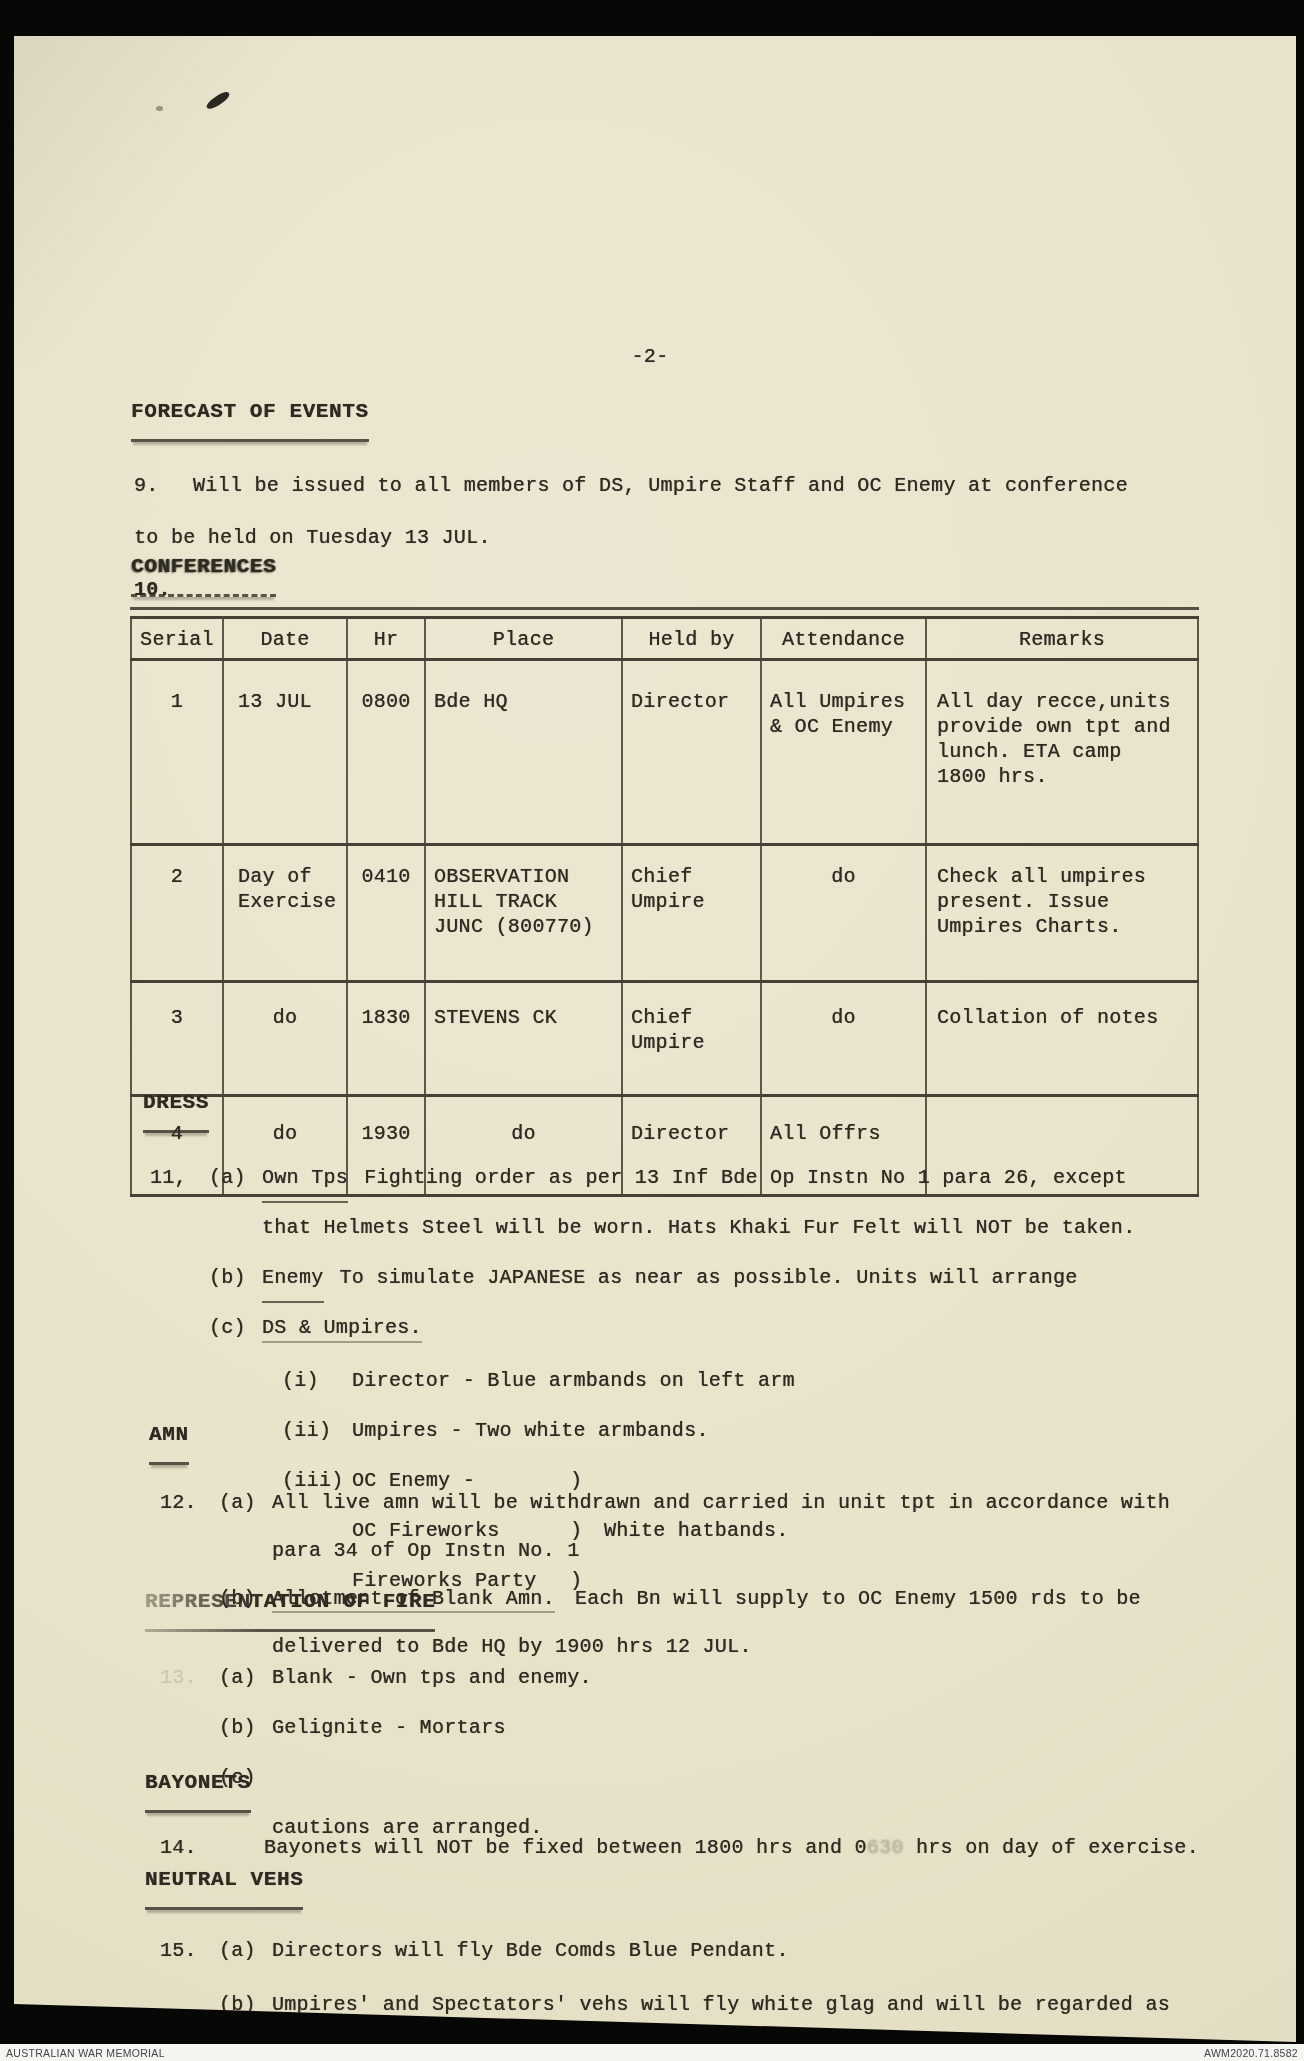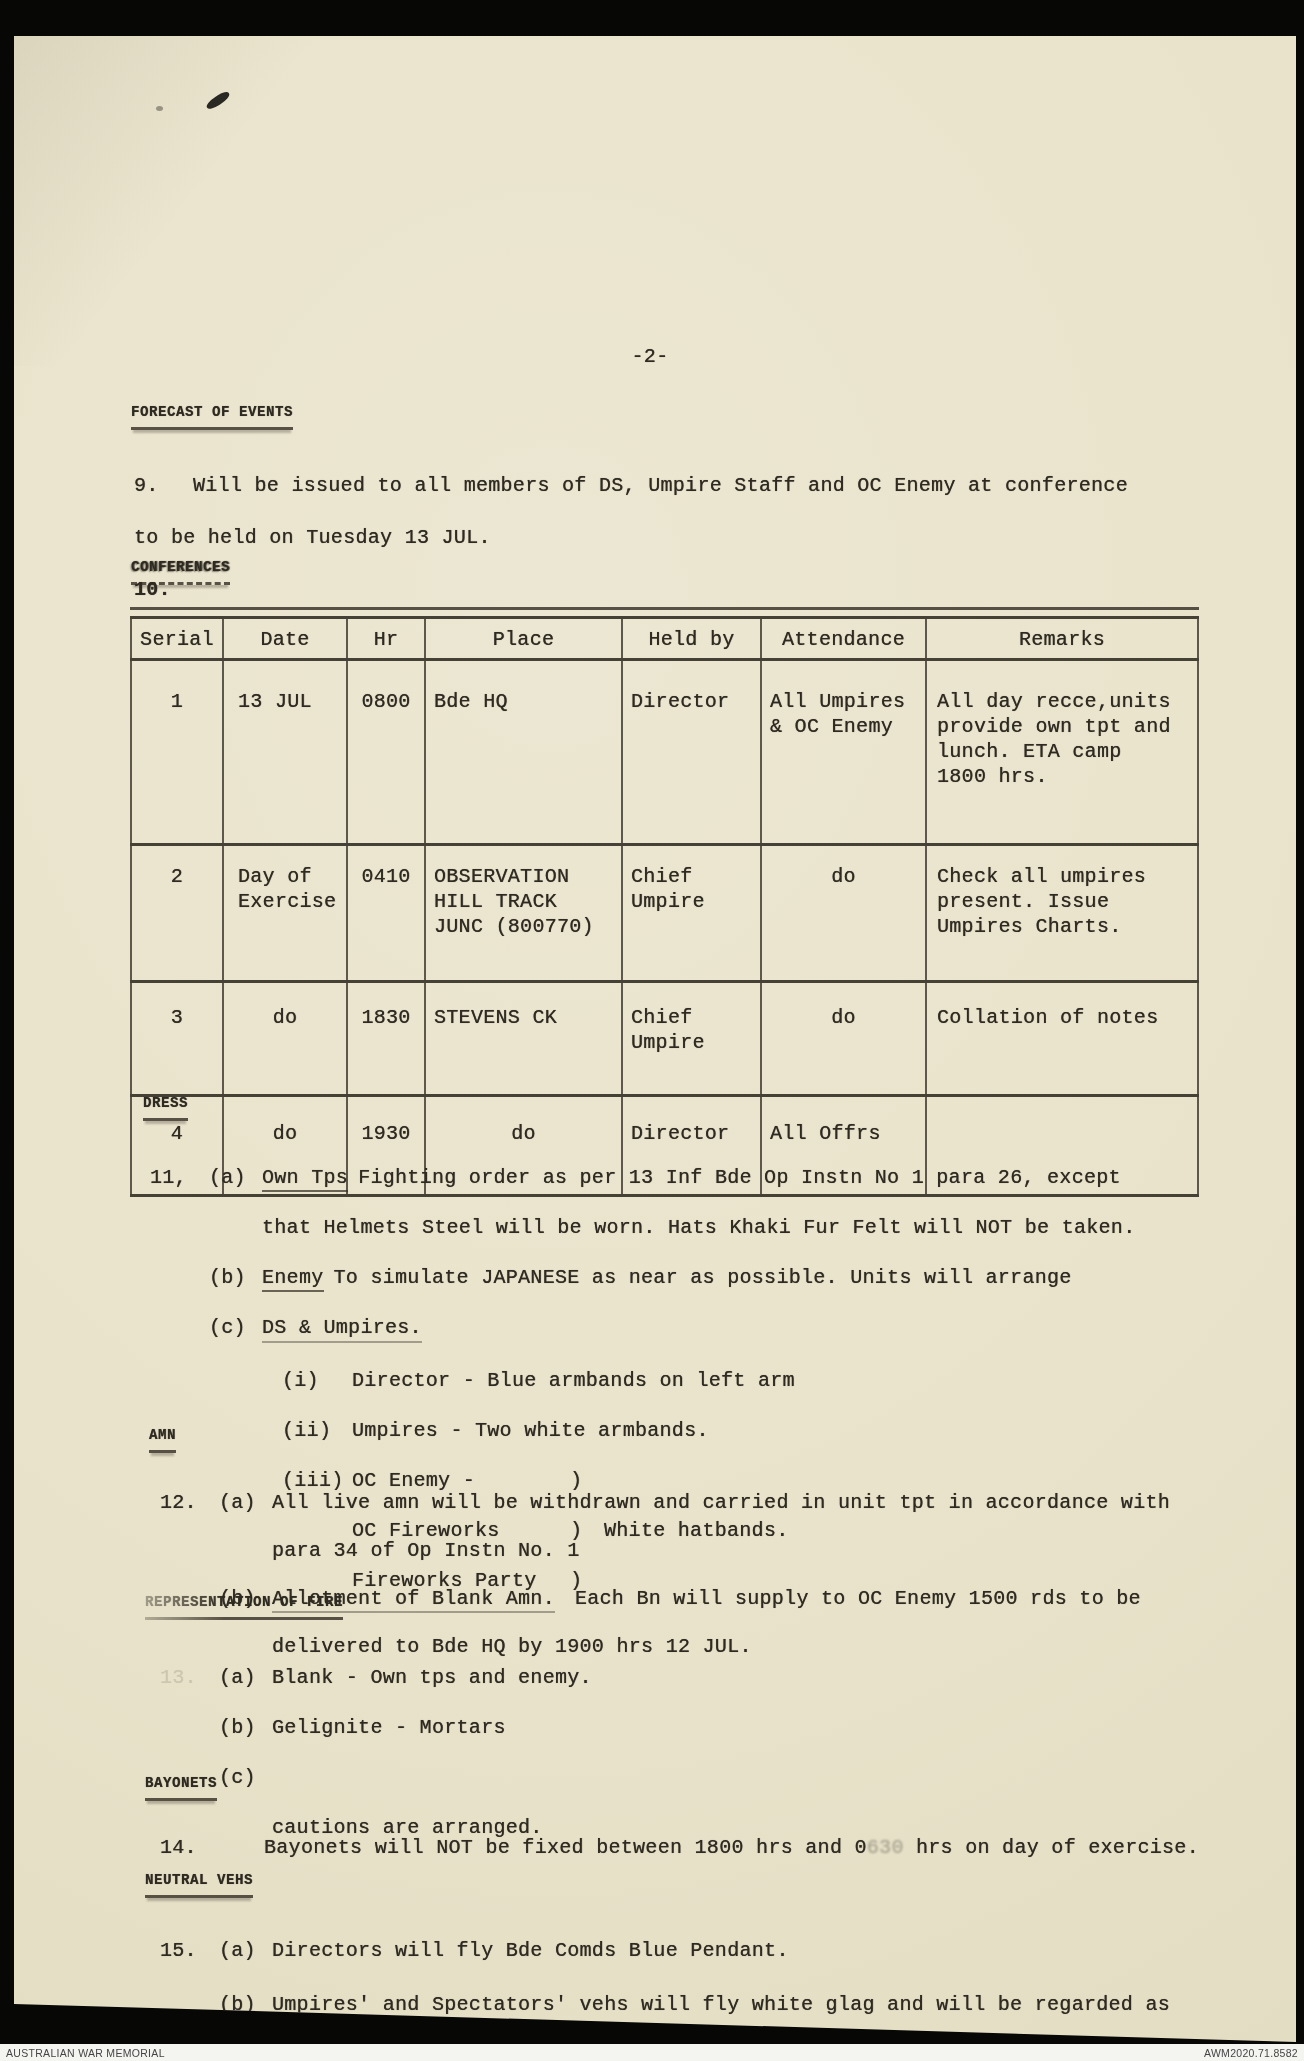--- a/index.html
+++ b/index.html
@@ -20,39 +20,39 @@
     color:var(--ink);
   }
   .abs{position:absolute;}
   .t{
     font-size:20px;line-height:26px;letter-spacing:.3px;
     color:var(--ink);
     text-shadow:0 0 .7px rgba(46,42,33,.65), .4px .4px .6px rgba(46,42,33,.35);
     white-space:pre-line;
   }
   .heading{
-    font-weight:700;font-size:14px;letter-spacing:.6px;
-    display:inline-block;padding-bottom:2px;
+    font-weight:700;font-size:21px;letter-spacing:.6px;
+    display:inline-block;padding-bottom:14px;
     border-bottom:3px solid rgba(55,49,39,.82);
     box-shadow:0 5px 2px -2px rgba(60,54,44,.3);
   }
   .smeared{
     filter:blur(.5px);
     text-shadow:1px 0 1px rgba(46,42,33,.8), -1px 1px 1.5px rgba(46,42,33,.5);
     border-bottom-style:dashed;
     margin-top:27px;
   }
   .fade-left{
     -webkit-mask-image:linear-gradient(90deg, rgba(0,0,0,.38) 0%, #000 40%);
     mask-image:linear-gradient(90deg, rgba(0,0,0,.38) 0%, #000 40%);
   }
   .row{display:flex;align-items:flex-start;}
   .num{display:inline-block;width:59px;flex:0 0 59px;}
   .lbl{display:inline-block;width:53px;flex:0 0 53px;}
-  .u{border-bottom:2.5px solid rgba(55,49,39,.72);padding-bottom:1px;margin-right:10px;}
+  .u{border-bottom:2.5px solid rgba(55,49,39,.72);padding-bottom:12px;margin-right:16px;}
   .u-soft{border-bottom:2.5px solid rgba(55,49,39,.4);padding-bottom:1px;margin-right:20px;}
   .indent{margin-left:112px;}
   .rom-row{margin-left:132px;display:flex;}
   .rom{display:inline-block;width:70px;flex:0 0 70px;}
   .name-col{display:inline-block;width:218px;flex:0 0 218px;}
   .bracket{display:inline-block;width:34px;flex:0 0 34px;}
   .ghost{opacity:.14;}
   .smudge{opacity:.32;filter:blur(1.2px);}
   
   .table-wrap{position:absolute;left:116px;top:580px;}

